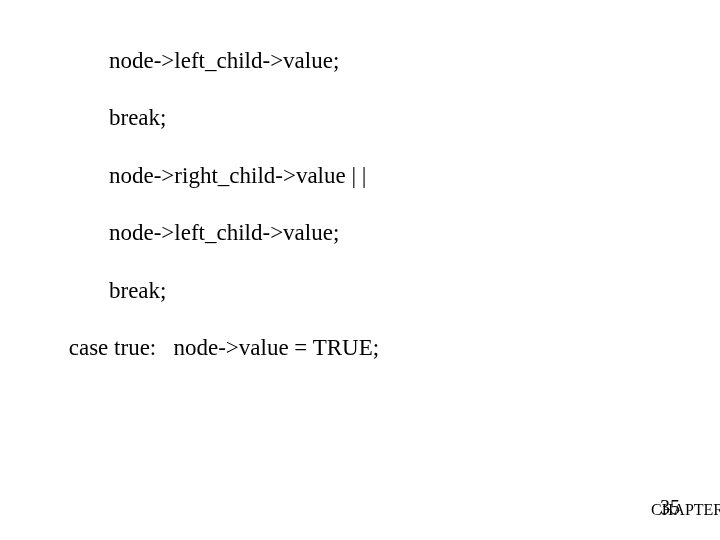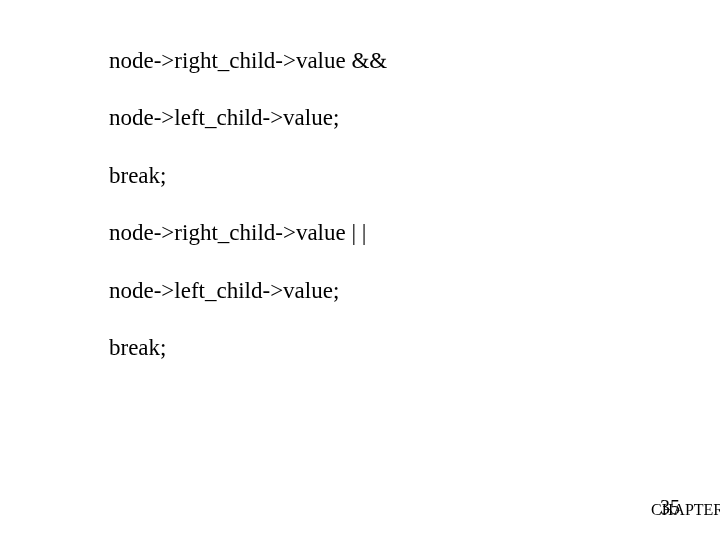--- a/index.html
+++ b/index.html
@@ -33,26 +33,26 @@
     position: absolute;
     bottom: 20px;
     right: 40px;
     font-size: 20px;
   }
 </style>
 </head>
 <body>
 
 <div class="code">
-<div>            node-&gt;right_child-&gt;value &amp;&amp;</div>
 <div>            node-&gt;left_child-&gt;value;</div>
 <div>            break;</div>
 <div>            node-&gt;right_child-&gt;value | |</div>
 <div>            node-&gt;left_child-&gt;value;</div>
 <div>            break;</div>
+<div>     case true:   node-&gt;value = TRUE;</div>
 
 
 
 
 
 </div>
 
 <div class="footer-center">CHAPTER 5</div>
 <div class="footer-right">35</div>
 

